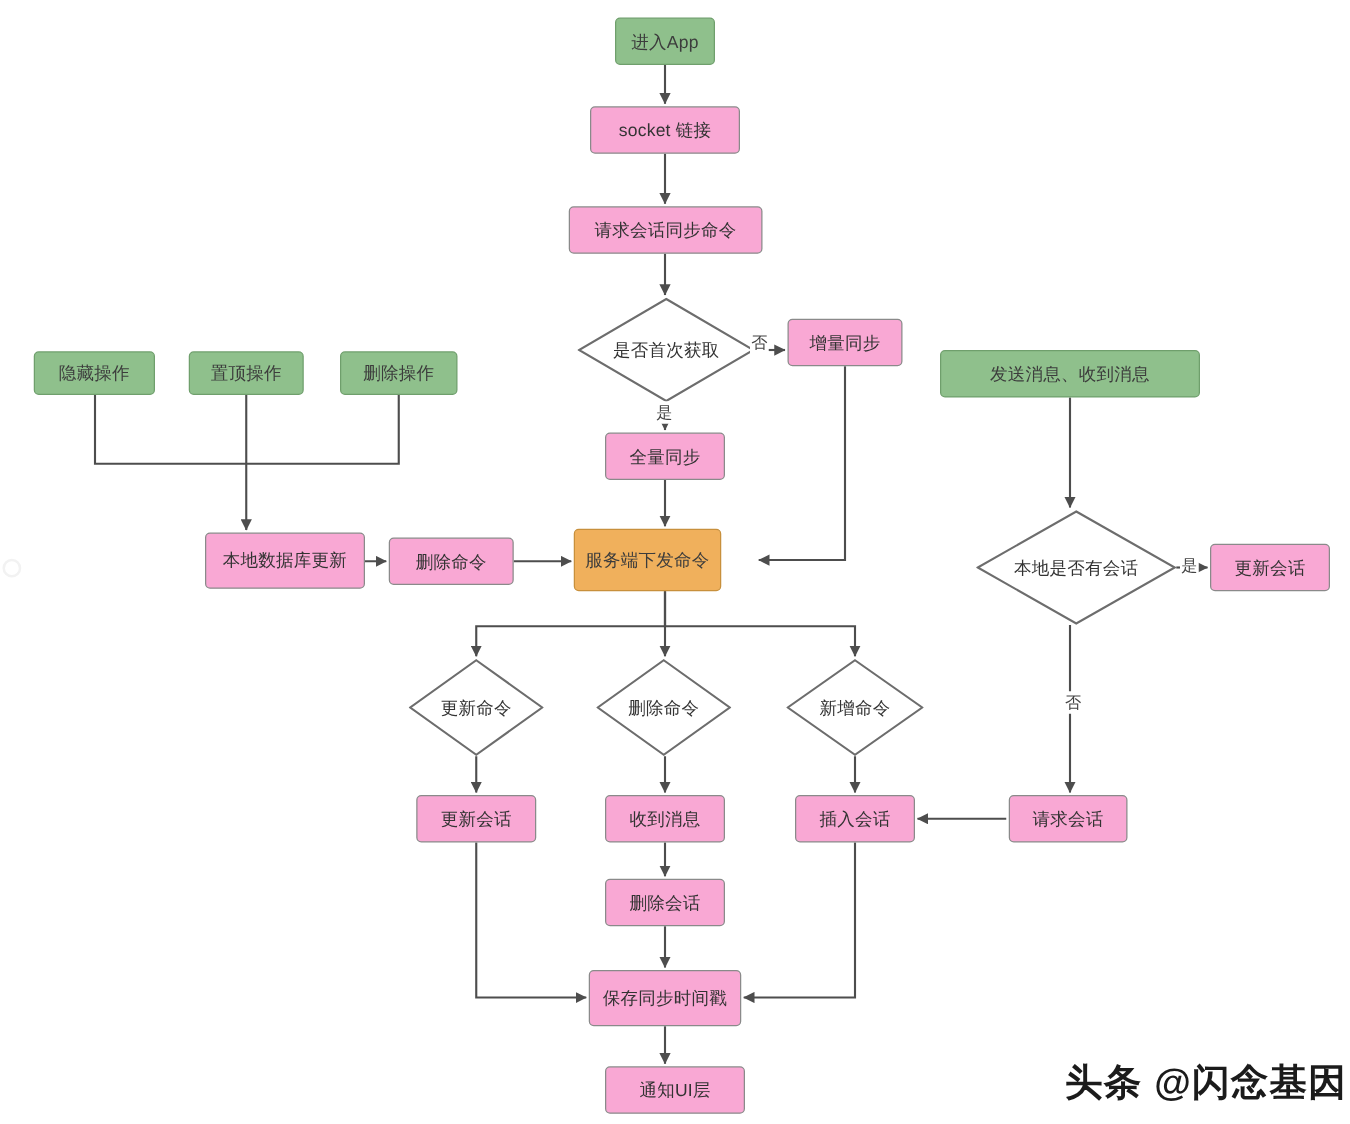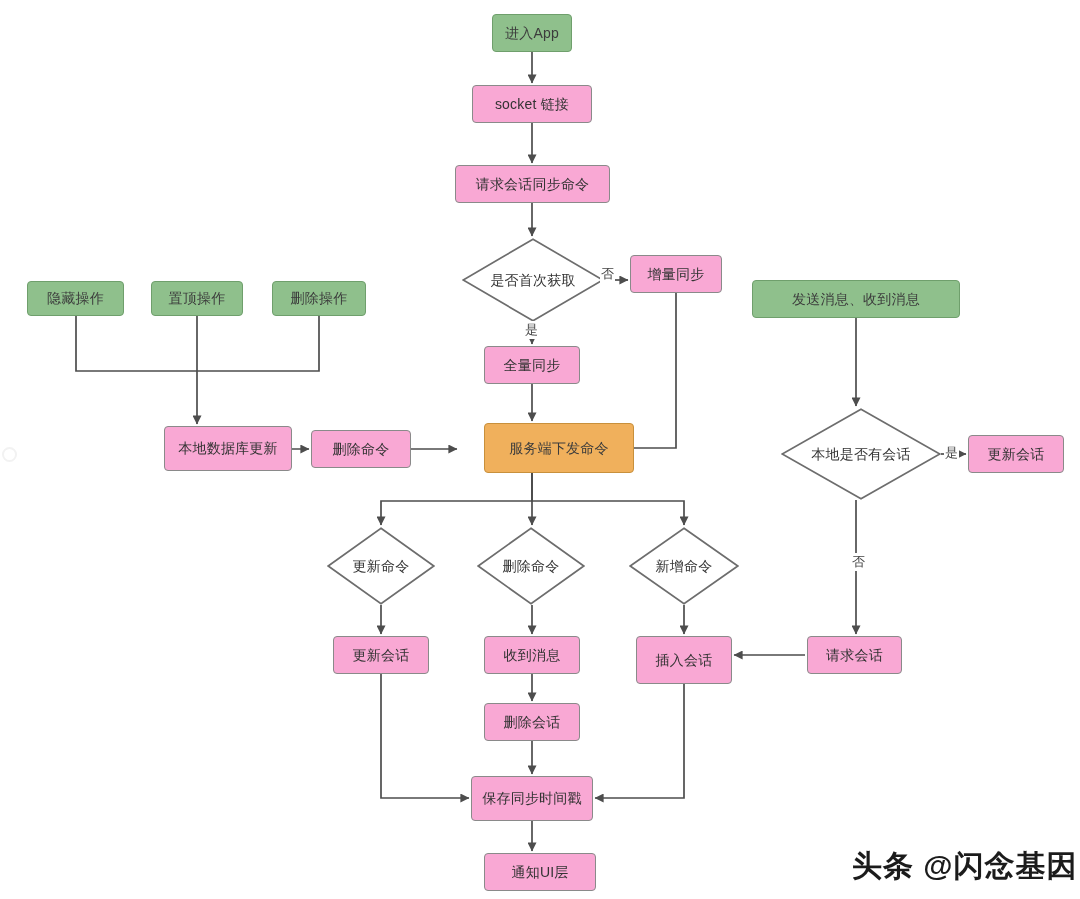--- a/index.html
+++ b/index.html
@@ -205,21 +205,21 @@
   </div>
 
   <div class="node rect" style="left:133px; top:426px; width:128px; height:45px;margin-left:31px;">
     <span>本地数据库更新</span>
   </div>
 
   <div class="node rect" style="left:311px; top:430px; width:100px; height:38px;">
     <span>删除命令</span>
   </div>
 
-  <div class="node rect orange" style="left:484px; top:423px; width:150px; height:50px;">
+  <div class="node rect orange" style="left:459px; top:423px; width:118px; height:50px;">
     <span>服务端下发命令</span>
   </div>
 
   <div class="node rect green" style="left:752px; top:280px; width:208px; height:38px;">
     <span>发送消息、收到消息</span>
   </div>
 
   <div class="node diamond" style="left:781px; top:408px; width:160px; height:92px;">
     <svg class="dia-shape" viewBox="0 0 160 92" preserveAspectRatio="none">
       <polygon points="80,1.2 158.8,46 80,90.8 1.2,46" fill="#ffffff" stroke="#6d6d6d" stroke-width="1.7"></polygon>
@@ -257,21 +257,21 @@
   </div>
 
   <div class="node rect" style="left:333px; top:636px; width:96px; height:38px;">
     <span>更新会话</span>
   </div>
 
   <div class="node rect" style="left:484px; top:636px; width:96px; height:38px;">
     <span>收到消息</span>
   </div>
 
-  <div class="node rect" style="left:636px; top:636px; width:96px; height:48px;">
+  <div class="node rect" style="left:636px; top:636px; width:96px; height:38px;">
     <span>插入会话</span>
   </div>
 
   <div class="node rect" style="left:484px; top:703px; width:96px; height:38px;">
     <span>删除会话</span>
   </div>
 
   <div class="node rect" style="left:471px; top:776px; width:122px; height:45px;">
     <span>保存同步时间戳</span>
   </div>

